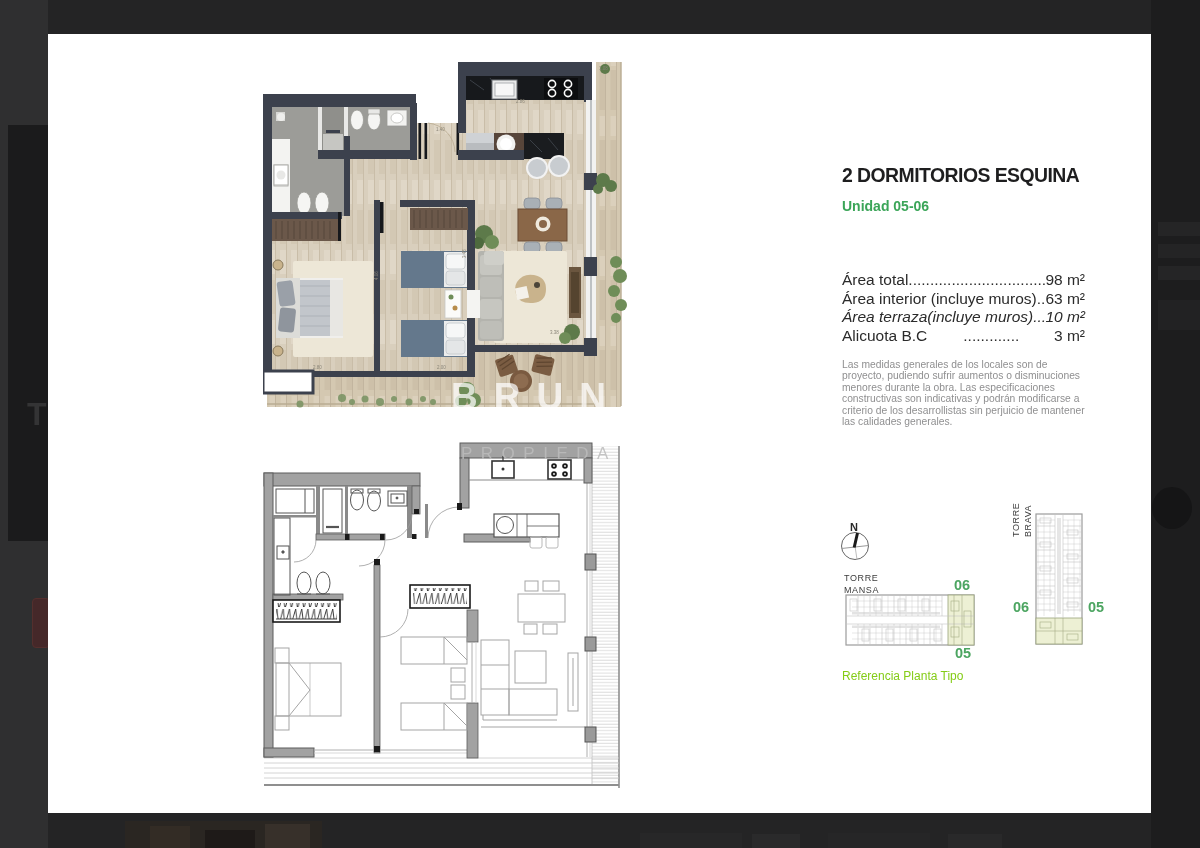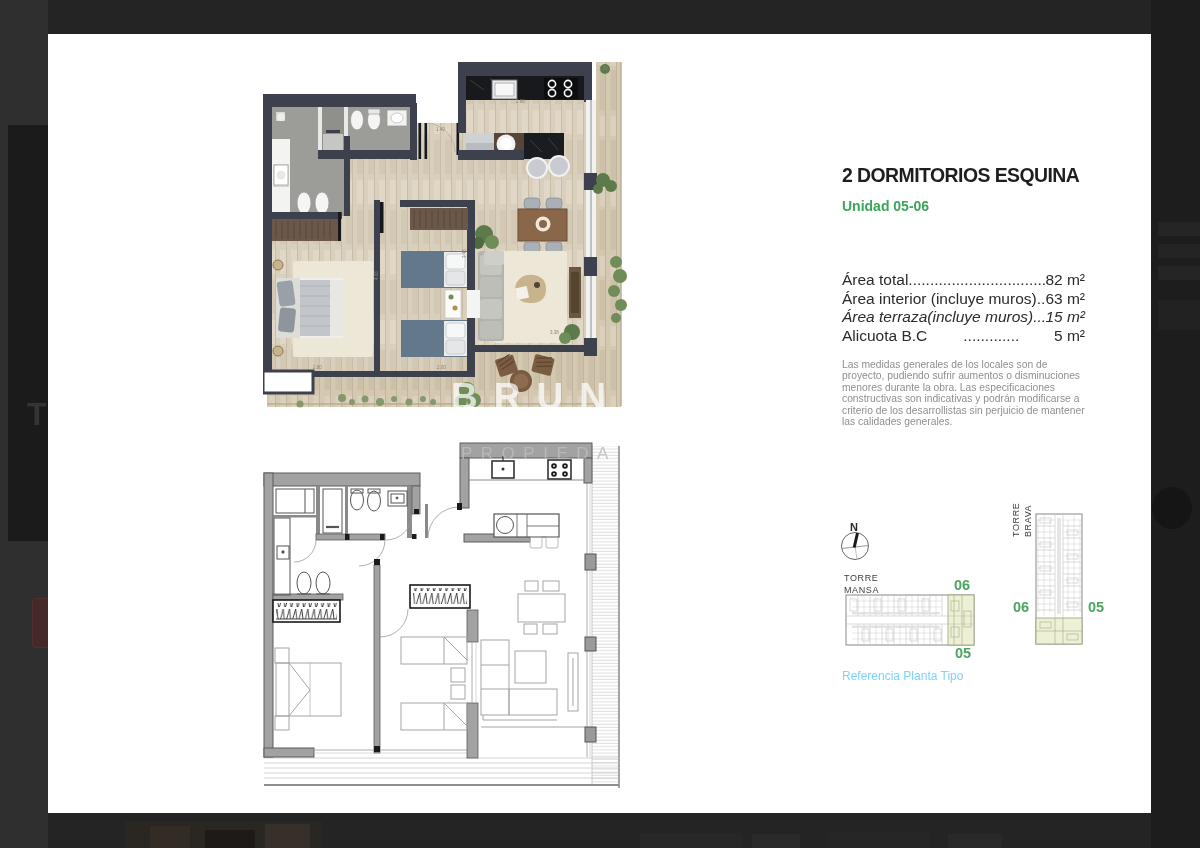--- a/index.html
+++ b/index.html
@@ -41,36 +41,36 @@
 <div class="abs" style="left:48px;top:34px;width:1103px;height:779px;background:#ffffff;"></div>
 
 <div class="abs" style="left:842px;top:163px;white-space:nowrap;color:#1e1e1f;font-size:21px;font-weight:700;letter-spacing:-0.6px;transform:scaleX(0.925);transform-origin:left;">2 DORMITORIOS ESQUINA</div>
 
 <div class="abs" style="left:842px;top:198px;white-space:nowrap;color:#3ba558;font-size:14px;font-weight:700;">Unidad 05-06</div>
 
 <div class="abs" style="left:842px;top:271px;width:243px;font-size:15.5px;color:#2b2b2b;text-align:center;">
   <div style="display:flex;align-items:baseline;height:18.5px;">
       <span>Área total</span>
       <span style="flex:1;overflow:hidden;white-space:nowrap;">..................................................</span>
-      <span>82 m²</span>
+      <span>98 m²</span>
     </div>
   <div style="display:flex;align-items:baseline;height:18.5px;">
       <span>Área interior (incluye muros)</span>
       <span style="flex:1;overflow:hidden;white-space:nowrap;">..................................................</span>
       <span>63 m²</span>
     </div>
   <div style="display:flex;align-items:baseline;height:18.5px;font-style:italic;">
       <span>Área terraza(incluye muros)</span>
       <span style="flex:1;overflow:hidden;white-space:nowrap;">..................................................</span>
-      <span>15 m²</span>
+      <span>10 m²</span>
     </div>
   <div style="display:flex;align-items:baseline;height:18.5px;gap:36px;">
       <span>Alicuota B.C</span>
       <span style="flex:1;overflow:hidden;white-space:nowrap;">..................................................</span>
-      <span>5 m²</span>
+      <span>3 m²</span>
     </div>
 </div>
 
 <div class="abs" style="left:842px;top:359px;white-space:nowrap;font-size:11.2px;line-height:11.4px;color:#8f8f90;transform:scaleX(0.92);transform-origin:left;">Las medidas generales de los locales son de<br>proyecto, pudiendo sufrir aumentos o disminuciones<br>menores durante la obra. Las especificaciones<br>constructivas son indicativas y podrán modificarse a<br>criterio de los desarrollistas sin perjuicio de mantener<br>las calidades generales.</div>
 
 <svg class="abs" style="left:836px;top:514px;" width="44" height="50" viewBox="0 0 44 50">
   <text x="14" y="17" font-size="11" font-weight="bold" fill="#2a2a2a">N</text>
   <circle cx="19" cy="32" r="13.5" fill="none" stroke="#666" stroke-width="1"></circle>
   <line x1="5.5" y1="34.5" x2="32.5" y2="31.5" stroke="#9a9a9a" stroke-width="1.2"></line>
   <line x1="19" y1="32" x2="21" y2="45.5" stroke="#b5b5b5" stroke-width="0.9"></line>
@@ -205,21 +205,21 @@
       <line x1="29" y1="106" x2="29" y2="132"></line>
     <rect x="6" y="110" width="11" height="6"></rect>
       <rect x="33" y="122" width="11" height="6"></rect>
   </g>
 </svg>
 
 <div class="abs" style="left:1013px;top:599px;font-size:14.5px;font-weight:700;color:#4ca561;">06</div>
 
 <div class="abs" style="left:1088px;top:599px;font-size:14.5px;font-weight:700;color:#4ca561;">05</div>
 
-<div class="abs" style="left:842px;top:669px;font-size:12px;color:#7dd3fc;">Referencia Planta Tipo</div>
+<div class="abs" style="left:842px;top:669px;font-size:12px;color:#84cc16;">Referencia Planta Tipo</div>
 
 <svg class="abs" style="left:263px;top:62px;" width="367" height="348" viewBox="263 62 367 348">
   <defs>
     <pattern id="wood" width="11" height="70" patternUnits="userSpaceOnUse">
       <rect width="11" height="70" fill="#d9cfbd"></rect>
       <rect x="0" width="0.9" height="70" fill="#c7bba6"></rect>
       <rect x="5" y="0" width="6" height="34" fill="#d3c8b4"></rect>
       <rect x="5" y="40" width="6" height="24" fill="#e0d7c7"></rect>
     </pattern>
     <pattern id="deck" width="11" height="70" patternUnits="userSpaceOnUse">

